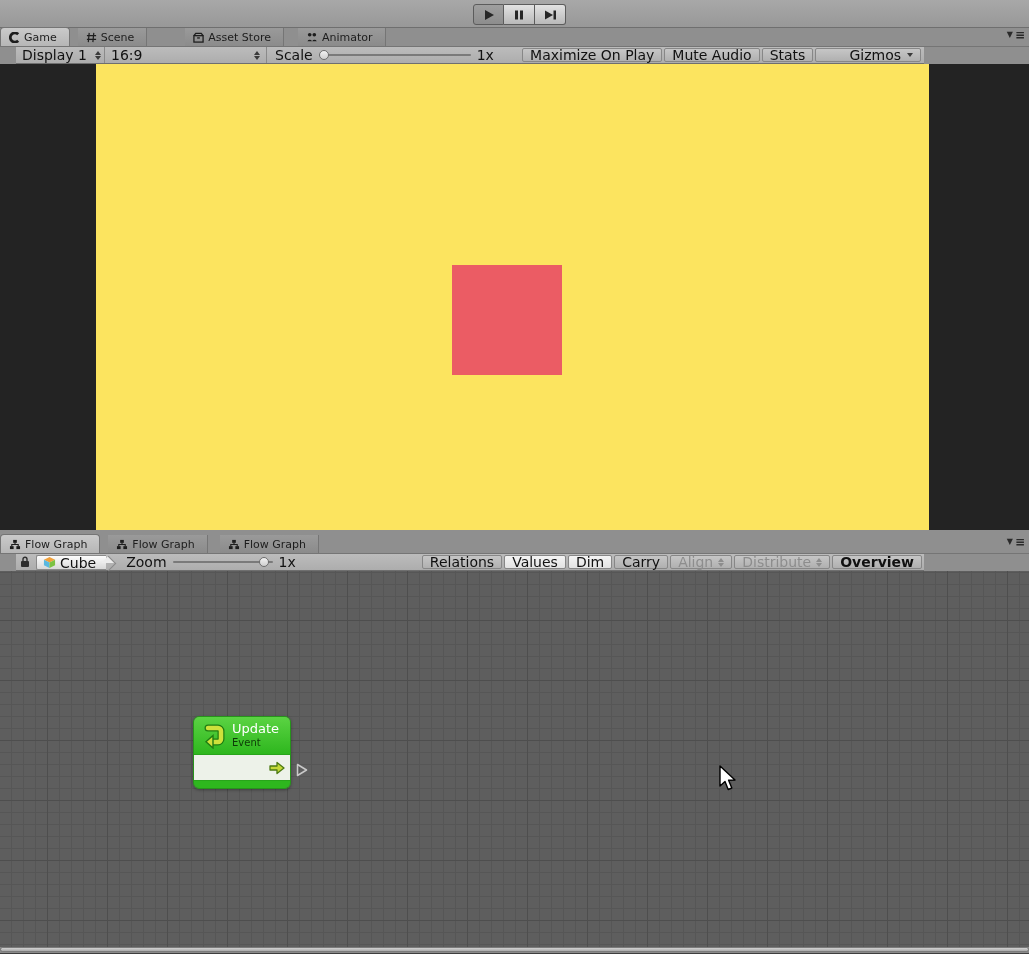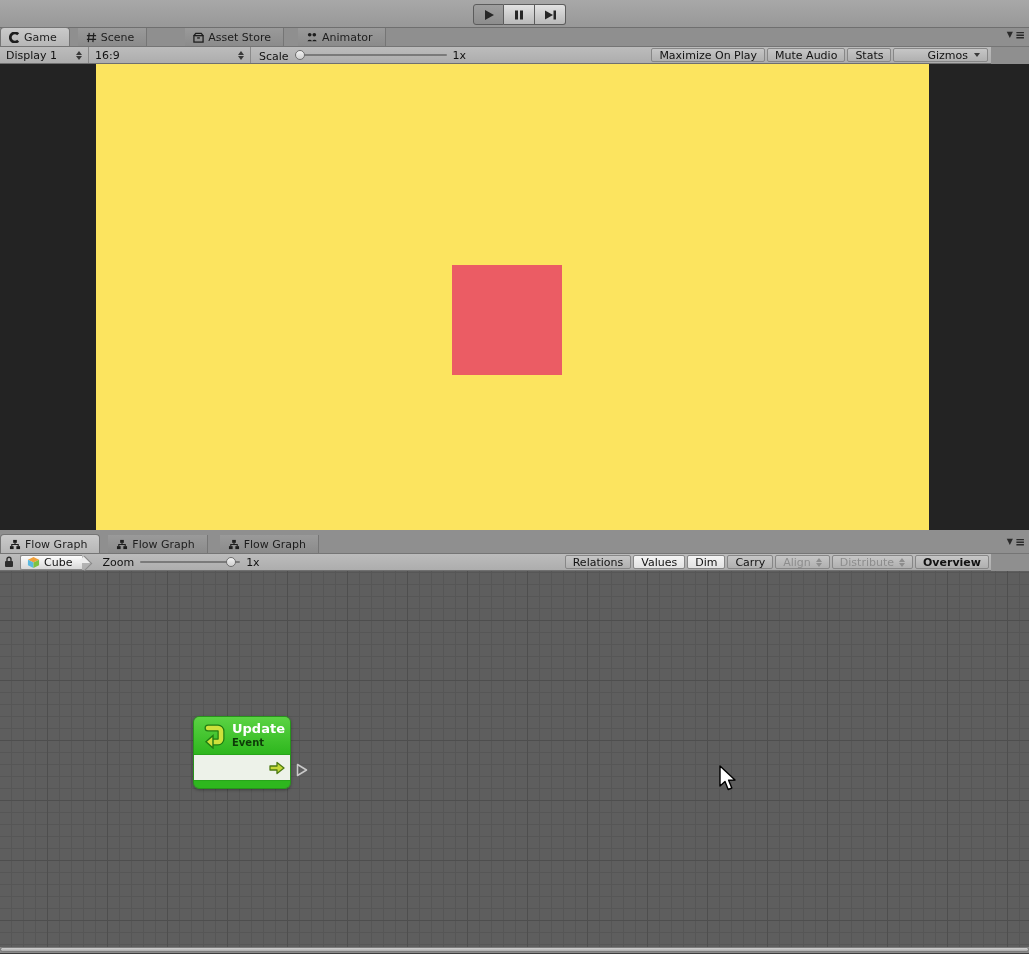--- a/index.html
+++ b/index.html
@@ -22,22 +22,22 @@
   .tabbar { position:absolute; left:0; width:1029px; background:#8f8f8f; border-bottom:1px solid #757575; display:flex; align-items:flex-end; }
   .tab { height:18px; display:flex; align-items:center; gap:4px; padding:0 12px 0 8px;
     background:linear-gradient(#9a9a9a,#8b8b8b); border-right:1px solid #757575; color:#1d1d1d; cursor:default; }
   .tab.active { background:linear-gradient(#cacaca,#b6b6b6); border-radius:4px 4px 0 0; border:1px solid #757575; border-bottom:none; height:19px; }
   .tab .glyph { display:flex; align-items:center; }
   .panel-menu { position:absolute; right:4px; top:2px; display:flex; align-items:center; gap:2px; color:#2a2a2a; }
   .panel-menu .caret { font-size:8px; line-height:8px; }
   .panel-menu .burger { font-size:12px; line-height:10px; font-weight:bold; }
 
   
-  .ctrlbar { position:absolute; left:0; width:991px; height:17px; background:linear-gradient(#bcbcbc,#adadad);
-    border-bottom:1px solid #6f6f6f; display:flex; align-items:stretch; font-size:11px; }
+  .ctrlbar { position:absolute; left:16px; width:908px; height:17px; background:linear-gradient(#bcbcbc,#adadad);
+    border-bottom:1px solid #6f6f6f; display:flex; align-items:stretch; font-size:14px; }
   .ctrl { display:flex; align-items:center; padding:0 6px; border-right:1px solid #8a8a8a; white-space:nowrap; }
   .ctrl.btn { border:1px solid #878787; border-radius:2px; margin:1px 1px; padding:0 7px;
     background:linear-gradient(#c6c6c6,#b0b0b0); }
   .ctrl.btn.on { background:linear-gradient(#f4f4f4,#e2e2e2); }
   .ctrl.btn.disabled { color:#8d8d8d; }
   .spacer { flex:1; border:none; }
   .updown { display:inline-flex; flex-direction:column; align-items:center; margin-left:8px; gap:1px; }
   .updown i { display:block; width:0; height:0; border-left:3px solid transparent; border-right:3px solid transparent; }
   .updown i.up { border-bottom:4px solid #3a3a3a; }
   .updown i.down { border-top:4px solid #3a3a3a; }
@@ -66,21 +66,21 @@
     background-position:-13px -11px,-13px -11px,-1px 1px,-1px 1px; }
 
   .breadcrumb { position:relative; display:flex; align-items:center; gap:4px; margin:1px 10px 1px 4px; padding:0 10px 0 6px;
     background:linear-gradient(#fdfdfd,#d8d8d8); border:1px solid #8a8a8a; border-right:none; border-radius:2px 0 0 2px; height:15px; }
   .breadcrumb::after { content:""; position:absolute; right:-8px; top:0.5px; width:10px; height:10px;
     background:linear-gradient(135deg,#ededed 50%,transparent 50%); border-top:1px solid #8a8a8a; border-right:1px solid #8a8a8a;
     transform:rotate(45deg) ; transform-origin:center; margin-top:1px; }
 
   .flow-node { position:absolute; left:193px; top:716px; width:98px; height:73px; border-radius:6px;
     border:1px solid #27931b; overflow:hidden; box-shadow:0 1px 3px rgba(0,0,0,.35); }
-  .node-header { height:37px; background:linear-gradient(#5bd343,#2eb71e); display:flex; align-items:center; padding:0 6px; gap:6px;font-weight:bold; }
+  .node-header { height:37px; background:linear-gradient(#5bd343,#2eb71e); display:flex; align-items:center; padding:0 6px; gap:6px; }
   .node-titles { display:flex; flex-direction:column; line-height:1.15; }
   .node-title { color:#ffffff; font-size:13px; }
   .node-subtitle { color:#0d3a08; font-size:10px; }
   .node-body { height:27px; background:#edf2e9; border-top:1px solid #28a51a; border-bottom:1px solid #28a51a;
     display:flex; align-items:center; justify-content:flex-end; padding-right:4px; }
   .node-footer { height:7px; background:#2eb71e; }
   .node-out-port { position:absolute; left:296px; top:763px; }
 
   .cursor { position:absolute; left:718px; top:765px; }
 

